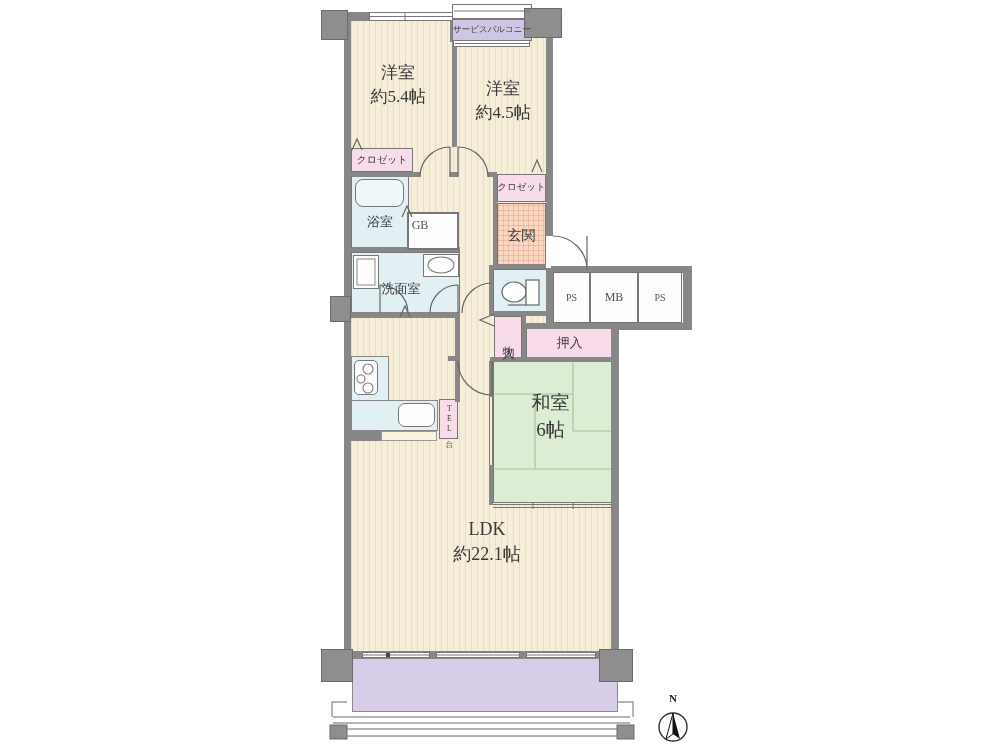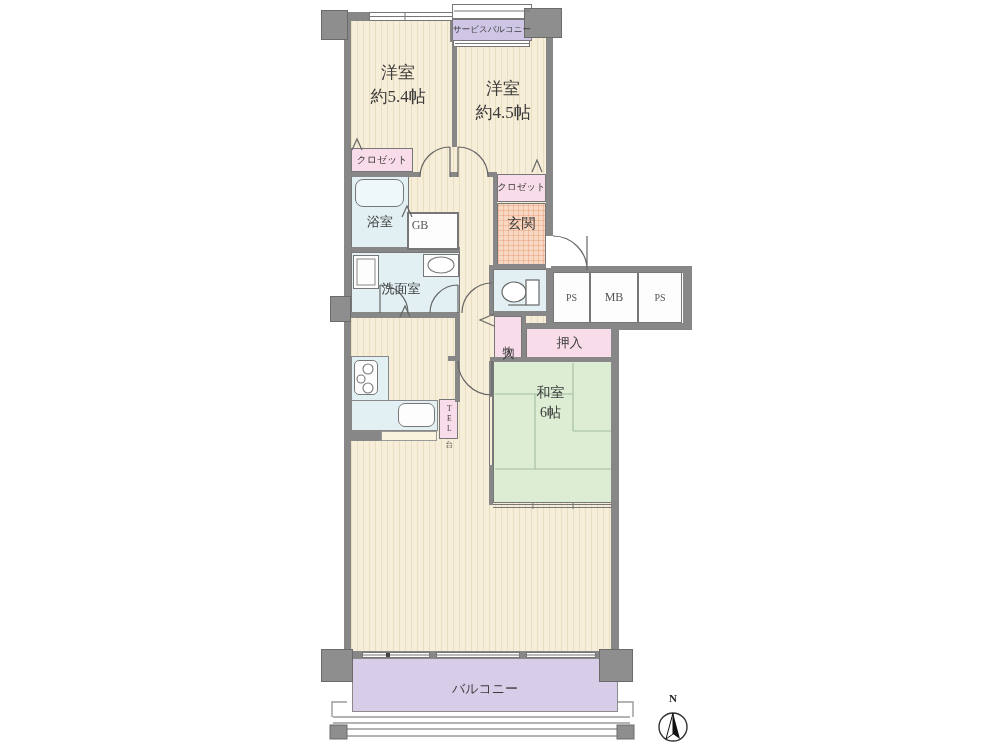--- a/index.html
+++ b/index.html
@@ -108,30 +108,30 @@
   <div class="abs pillar" style="left:321px;top:649px;width:32px;height:33px"></div>
   <div class="abs pillar" style="left:599px;top:649px;width:34px;height:33px"></div>
 
   <div class="abs lbl" style="left:348px;top:58px;width:100px;height:54px;font-size:17px"><span><span>洋室</span><br><span>約5.4帖</span></span></div>
   <div class="abs lbl" style="left:453px;top:74px;width:100px;height:54px;font-size:17px"><span><span>洋室</span><br><span>約4.5帖</span></span></div>
   <div class="abs lbl" style="left:452px;top:20px;width:80px;height:20px;font-size:8.5px">サービスバルコニー</div>
   <div class="abs lbl" style="left:351px;top:148px;width:62px;height:24px;font-size:10px">クロゼット</div>
   <div class="abs lbl" style="left:497px;top:174px;width:49px;height:28px;font-size:9.5px">クロゼット</div>
   <div class="abs lbl" style="left:351px;top:208px;width:58px;height:28px;font-size:13px">浴室</div>
   <div class="abs lbl" style="left:394px;top:212px;width:52px;height:26px;font-size:12px;color:#555">GB</div>
-  <div class="abs lbl" style="left:497px;top:210px;width:49px;height:28px;font-size:14px">玄関</div>
+  <div class="abs lbl" style="left:497px;top:222px;width:49px;height:28px;font-size:14px">玄関</div>
   <div class="abs lbl" style="left:356px;top:275px;width:90px;height:28px;font-size:13px">洗面室</div>
   <div class="abs lbl" style="left:553px;top:272px;width:37px;height:51px;font-size:10px;color:#555">PS</div>
   <div class="abs lbl" style="left:590px;top:272px;width:48px;height:51px;font-size:12px;color:#555">MB</div>
   <div class="abs lbl" style="left:638px;top:272px;width:44px;height:51px;font-size:10px;color:#555">PS</div>
   <div class="abs lbl vtext" style="left:494px;top:317px;width:28px;height:40px;font-size:12px">物入</div>
   <div class="abs lbl" style="left:526px;top:328px;width:87px;height:31px;font-size:13px">押入</div>
-  <div class="abs lbl" style="left:503px;top:376px;width:95px;height:54px;font-size:14px"><span><span>和室</span><br><span>6帖</span></span></div>
+  <div class="abs lbl" style="left:503px;top:390px;width:95px;height:54px;font-size:19px"><span><span>和室</span><br><span>6帖</span></span></div>
   <div class="abs lbl vtext" style="left:439px;top:400px;width:19px;height:38px;font-size:7.5px">TEL台</div>
-  <div class="abs lbl" style="left:352px;top:675px;width:266px;height:28px;font-size:13px">バルコニー</div>
+  <div class="abs lbl" style="left:427px;top:512px;width:120px;height:60px;font-size:18px"><span><span>LDK</span><br><span>約22.1帖</span></span></div>
   <div class="abs lbl" style="left:663px;top:692px;width:20px;height:14px;font-size:11px;font-weight:bold;color:#222">N</div>
 
 
   <svg class="linework" width="1000" height="750" viewBox="0 0 1000 750">
     <g stroke="#666" stroke-width="1.2" fill="none">
       <path d="M450,147 A30,30 0 0 0 420,177 M450,177 L450,147"></path>
       <path d="M458,147 A30,30 0 0 1 488,177 M458,177 L458,147"></path>
       <path d="M553,236 A34,34 0 0 1 587,270 M587,270 L587,236"></path>
       <path d="M380,285 A28,28 0 0 1 408,313 M380,313 L380,285"></path>
       <path d="M458,285 A28,28 0 0 0 430,313 M458,313 L458,285"></path>

